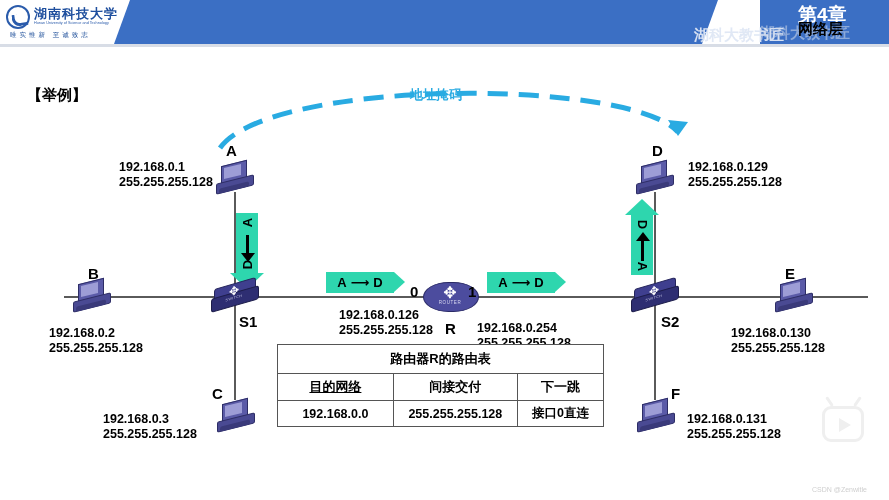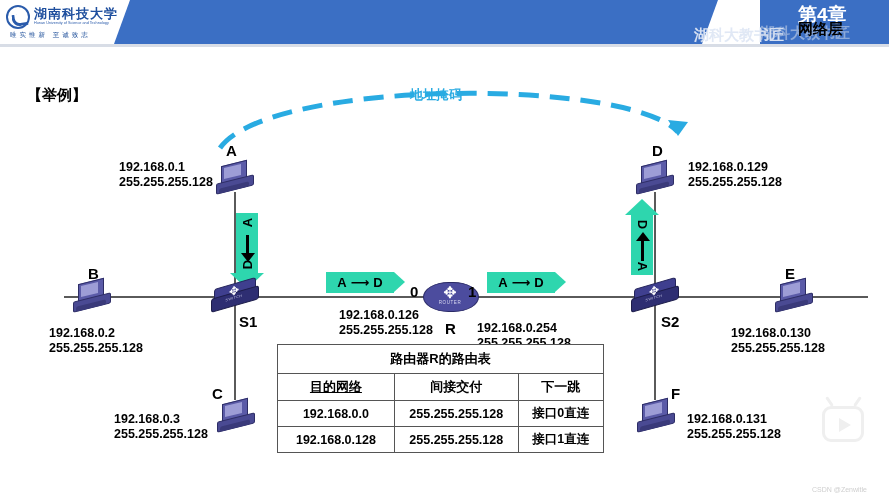--- a/index.html
+++ b/index.html
@@ -188,21 +188,21 @@
     <span>255.255.255.128</span>
   </div>
 
   <div class="nodelabel" style="left:212px; top:385px;">C</div>
   <div class="pc" style="left:217px; top:401px;">
     <div class="mon"></div>
       <div class="scr"></div>
       <div class="base"></div>
       <div class="foot"></div>
   </div>
-  <div class="iptxt" style="left:103px; top:412px;margin-left:11px;">
+  <div class="iptxt" style="left:103px; top:412px;">
     <span>192.168.0.3</span><br>
     <span>255.255.255.128</span>
   </div>
 
   <div class="sw" style="left:209px; top:283px;">
     <div class="top"></div>
       <div class="bot"></div>
     <div class="arrows">✥</div>
     <div class="tag">SWITCH</div>
   </div>
@@ -298,25 +298,20 @@
     <tr>
       <th class="chead col1">目的网络</th>
       <th class="chead col2">间接交付</th>
       <th class="chead col3">下一跳</th>
     </tr>
     <tr>
       <td>192.168.0.0</td>
       <td>255.255.255.128</td>
       <td>接口0直连</td>
     </tr>
-    <tr>
-      <td>192.168.0.128</td>
-      <td>255.255.255.128</td>
-      <td>接口1直连</td>
-    </tr>
   </tbody>
     </table>
 
 
   <div class="wm-ear-l"></div>
   <div class="wm-ear-r"></div>
   <div class="wm-play"></div>
   <div class="wm-csdn">CSDN @Zenwitle</div>
 
 </div>

